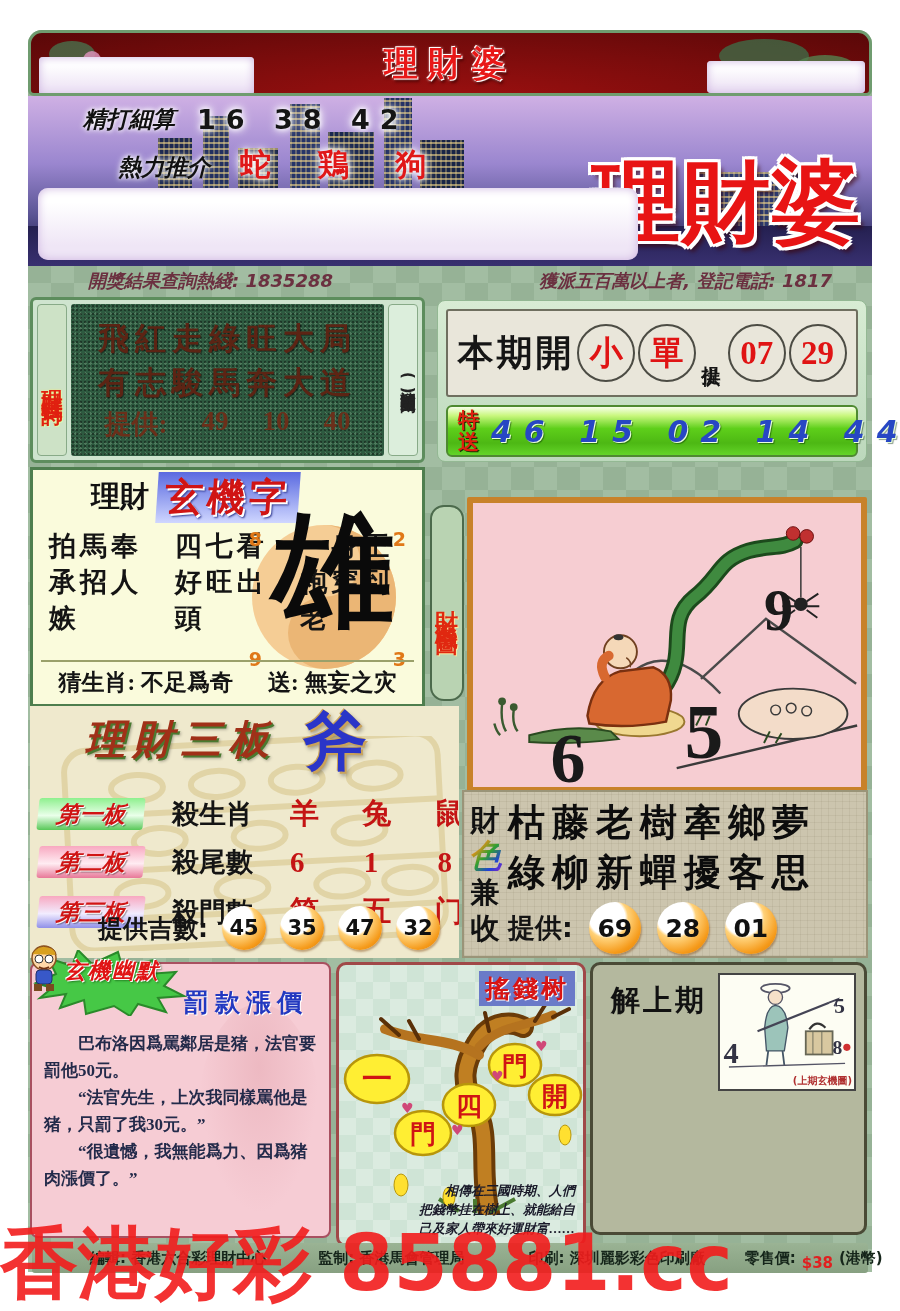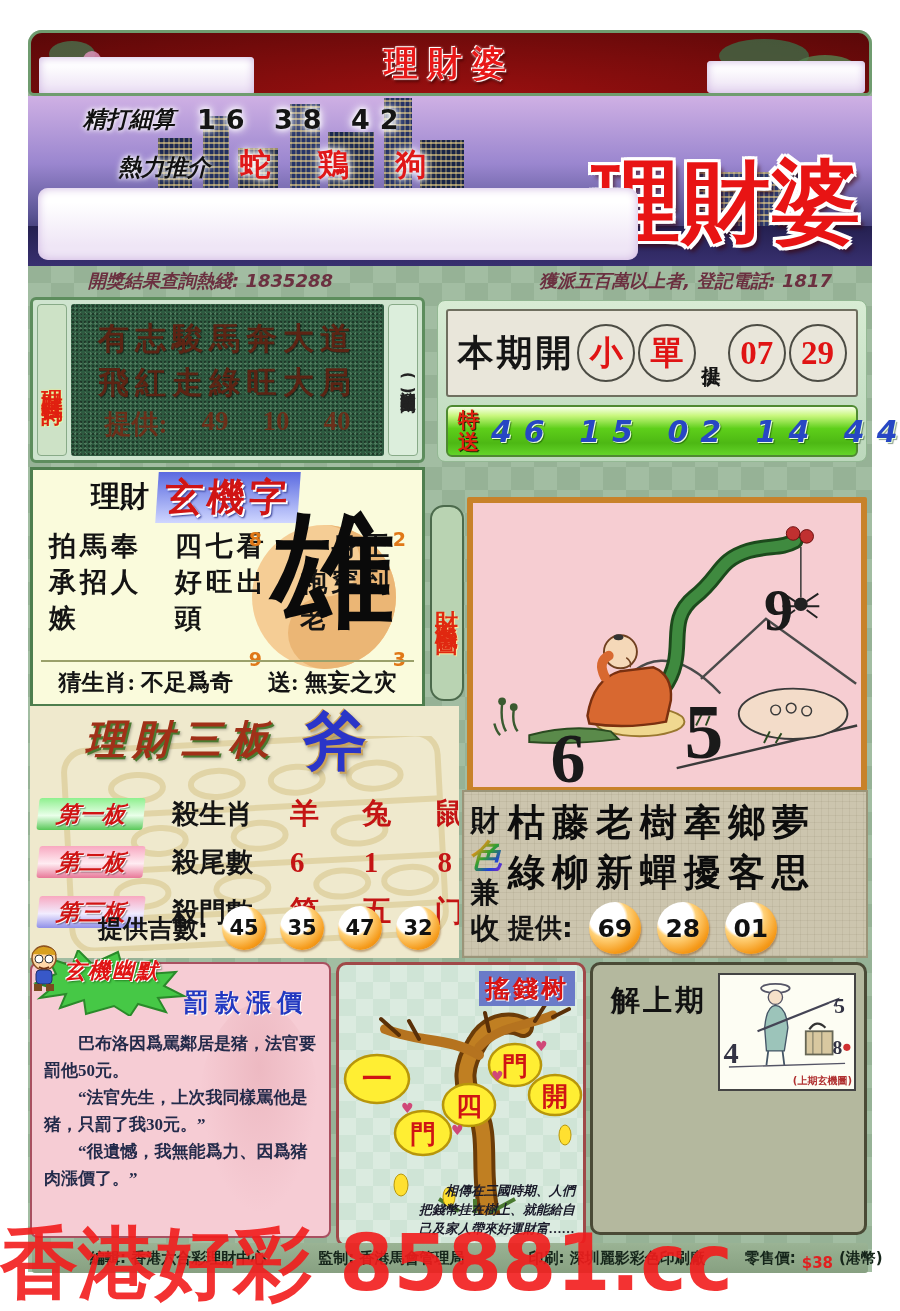--- a/index.html
+++ b/index.html
@@ -244,22 +244,22 @@
     </div>
 
     <div class="hotline">
       <span>開獎結果查詢熱綫:  1835288</span>
       <span>獲派五百萬以上者, 登記電話:  1817</span>
     </div>
 
     <div class="poem-box">
       <div class="poem-side">理財特碼詩</div>
       <div class="poem-main">
+        <div class="poem-line">飛紅走綠旺大局</div>
         <div class="poem-line">有志駿馬奔大道</div>
-        <div class="poem-line">飛紅走綠旺大局</div>
         <div class="poem-provide">
           <span>提供:</span>
           <span>49</span>
           <span>10</span>
           <span>40</span>
         </div>
       </div>
       <div class="scratch-side">(請刮開塗層觀閱)</div>
     </div>
 

